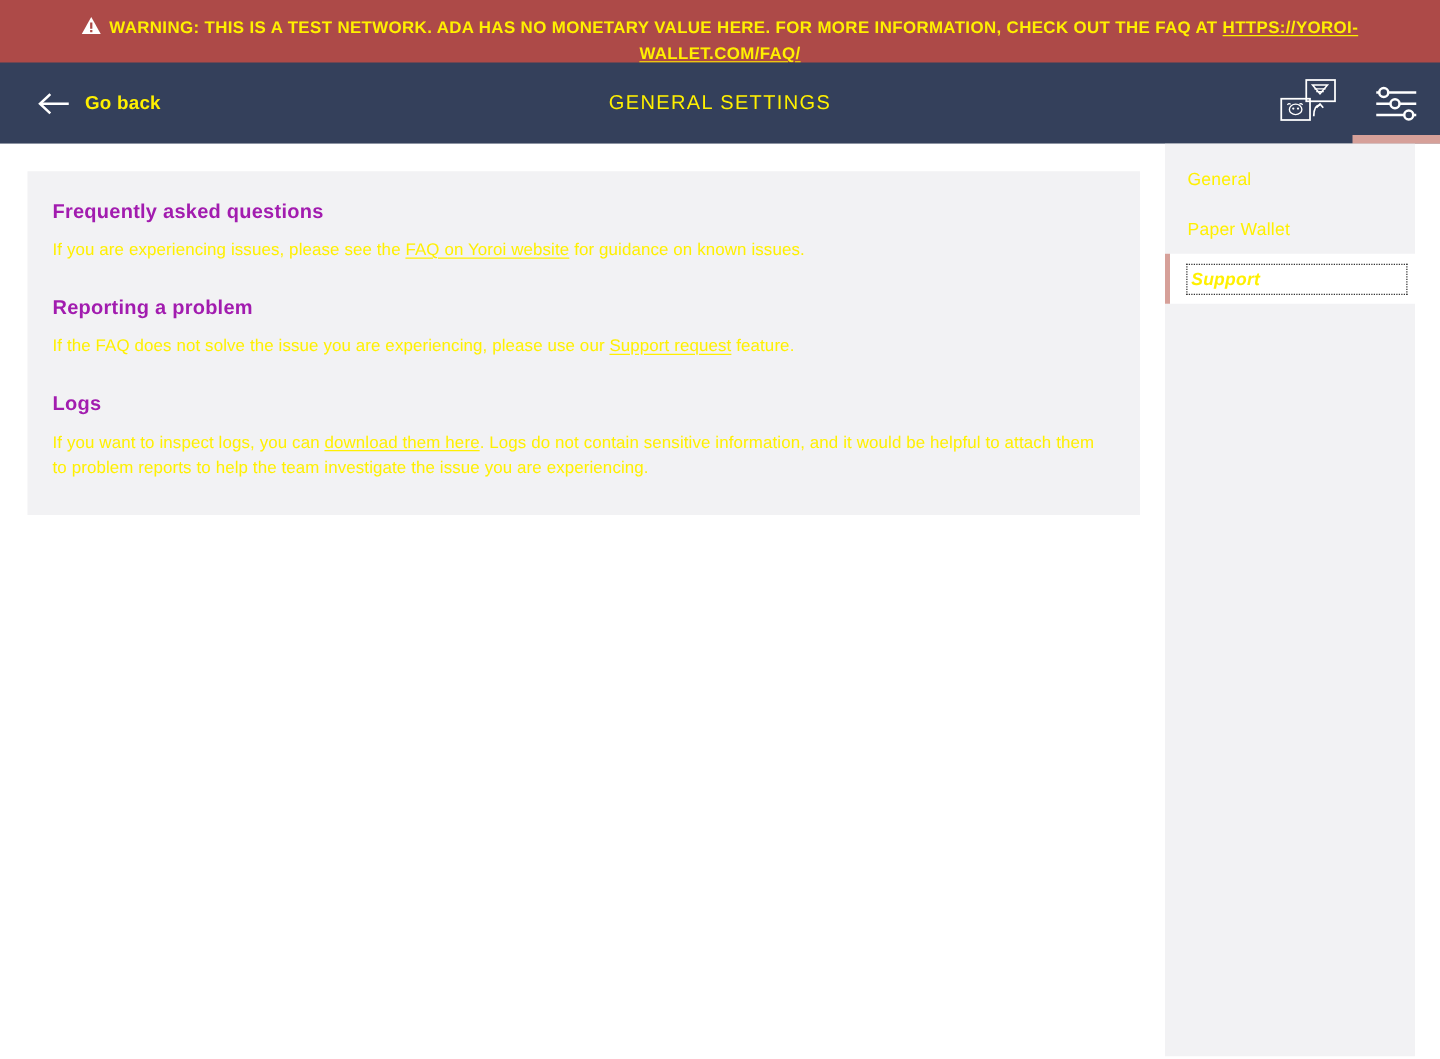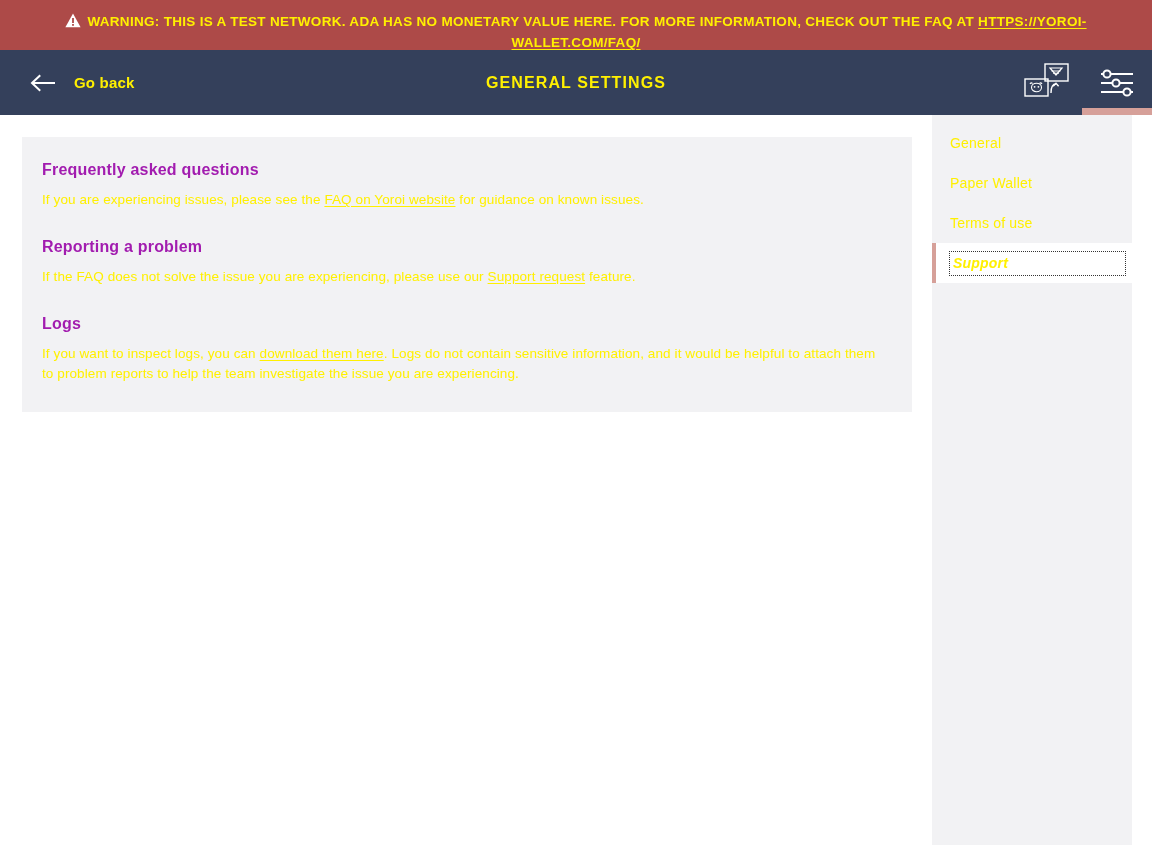--- a/index.html
+++ b/index.html
@@ -55,40 +55,40 @@
     top: 50px; left: 0;
     width: 1152px;
     height: 65px;
     background: #34405b;
     display: flex;
     align-items: center;
   }
   .goback {
     display: flex;
     align-items: center;
-    gap: 18px;
+    gap: 12px;
     margin-left: 30px;
     cursor: pointer;
     background: none;
     border: none;
   }
   .goback-arrow { width: 26px; height: 18px; display: block; }
   .goback-label {
     color: #fff000;
     font-size: 15px;
     font-weight: bold;
     letter-spacing: 0.2px;
   }
   .topbar-title {
     position: absolute;
     left: 0; right: 0;
     text-align: center;
     color: #fff000;
     font-size: 16px;
-    font-weight: bold;
+    font-weight: normal;
     letter-spacing: 1.1px;
     text-transform: uppercase;
     pointer-events: none;
   }
   .topbar-actions {
     margin-left: auto;
     display: flex;
     align-items: stretch;
     height: 65px;
   }
@@ -287,23 +287,20 @@
 
     <button class="menu-item">
       <span>General</span>
     </button>
 
     <button class="menu-item">
       <span>Paper Wallet</span>
     </button>
 
 
-    <button class="menu-item">
-      <span>Terms of use</span>
-    </button>
 
     <button class="menu-item active">
       <span class="menu-label-focus">Support</span>
     </button>
 
   </nav>
 
 </div>
 
 </body></html>

